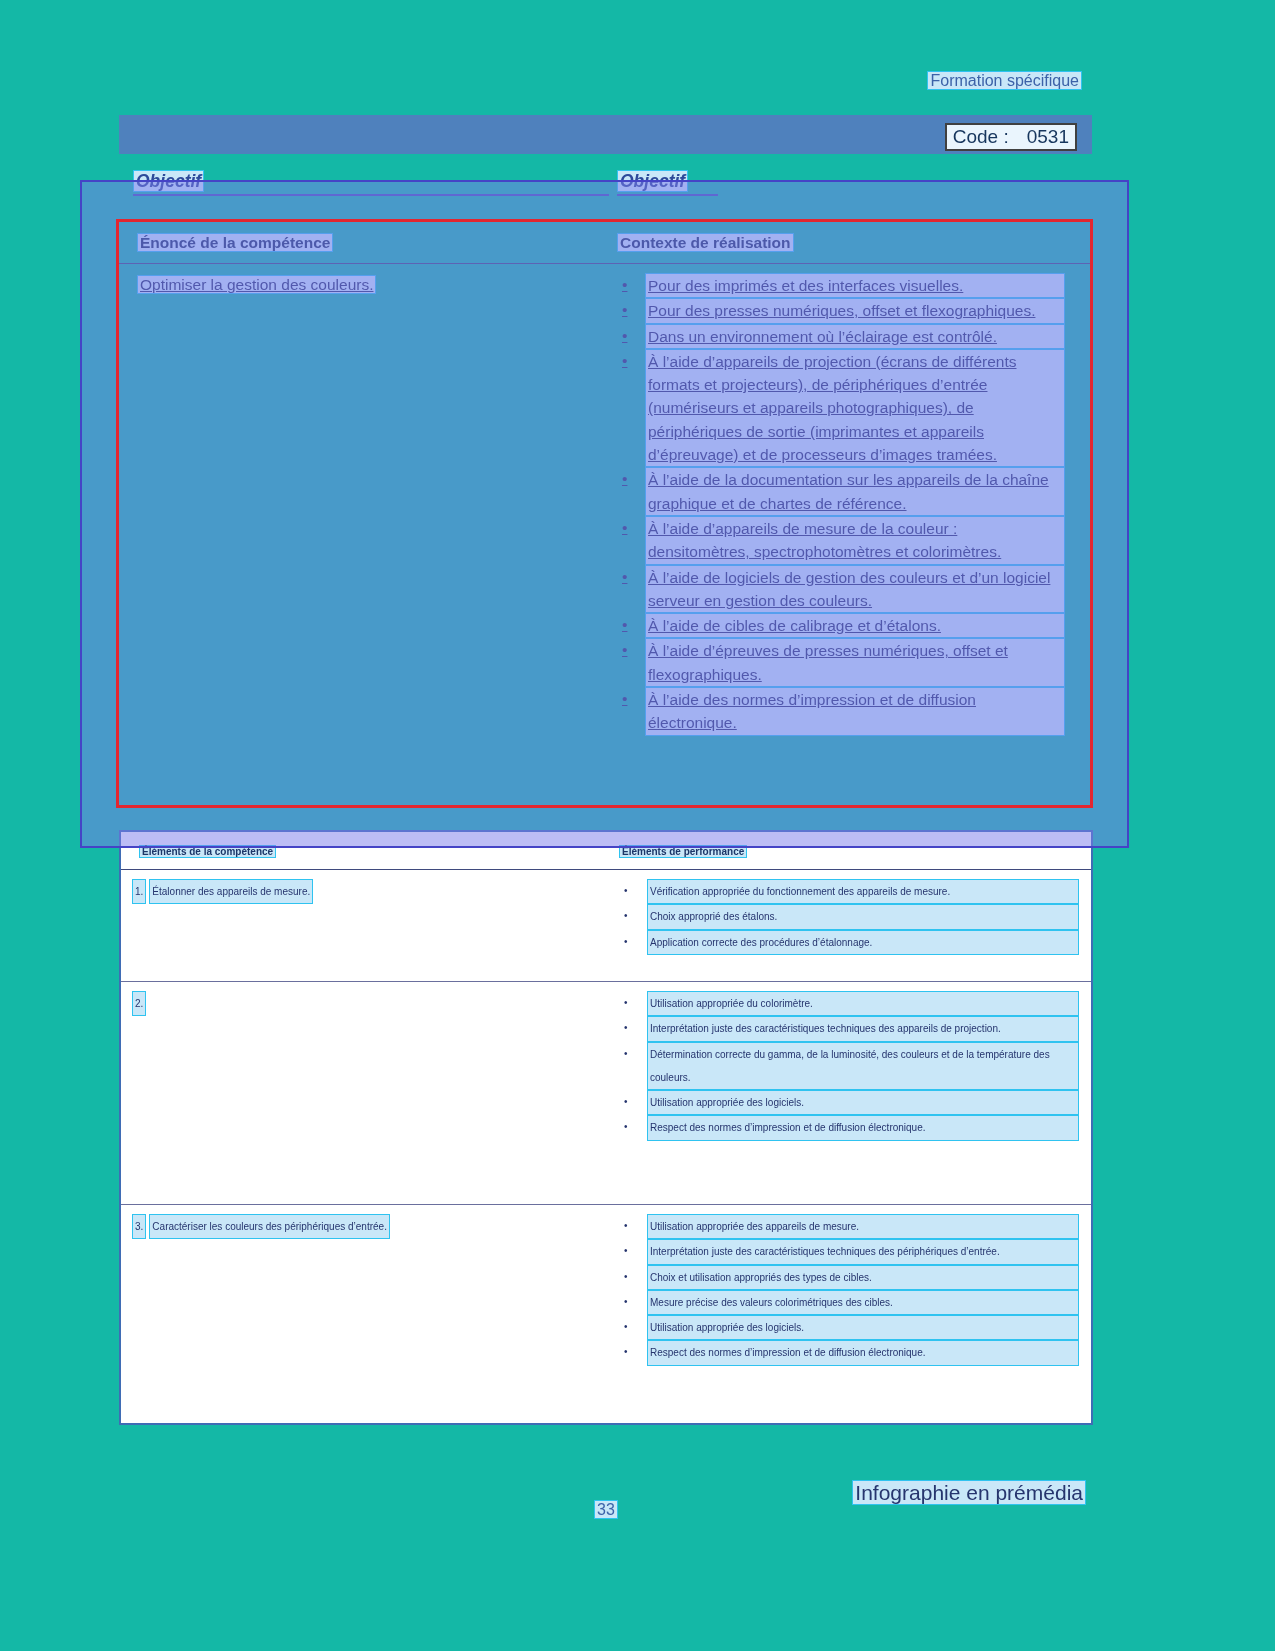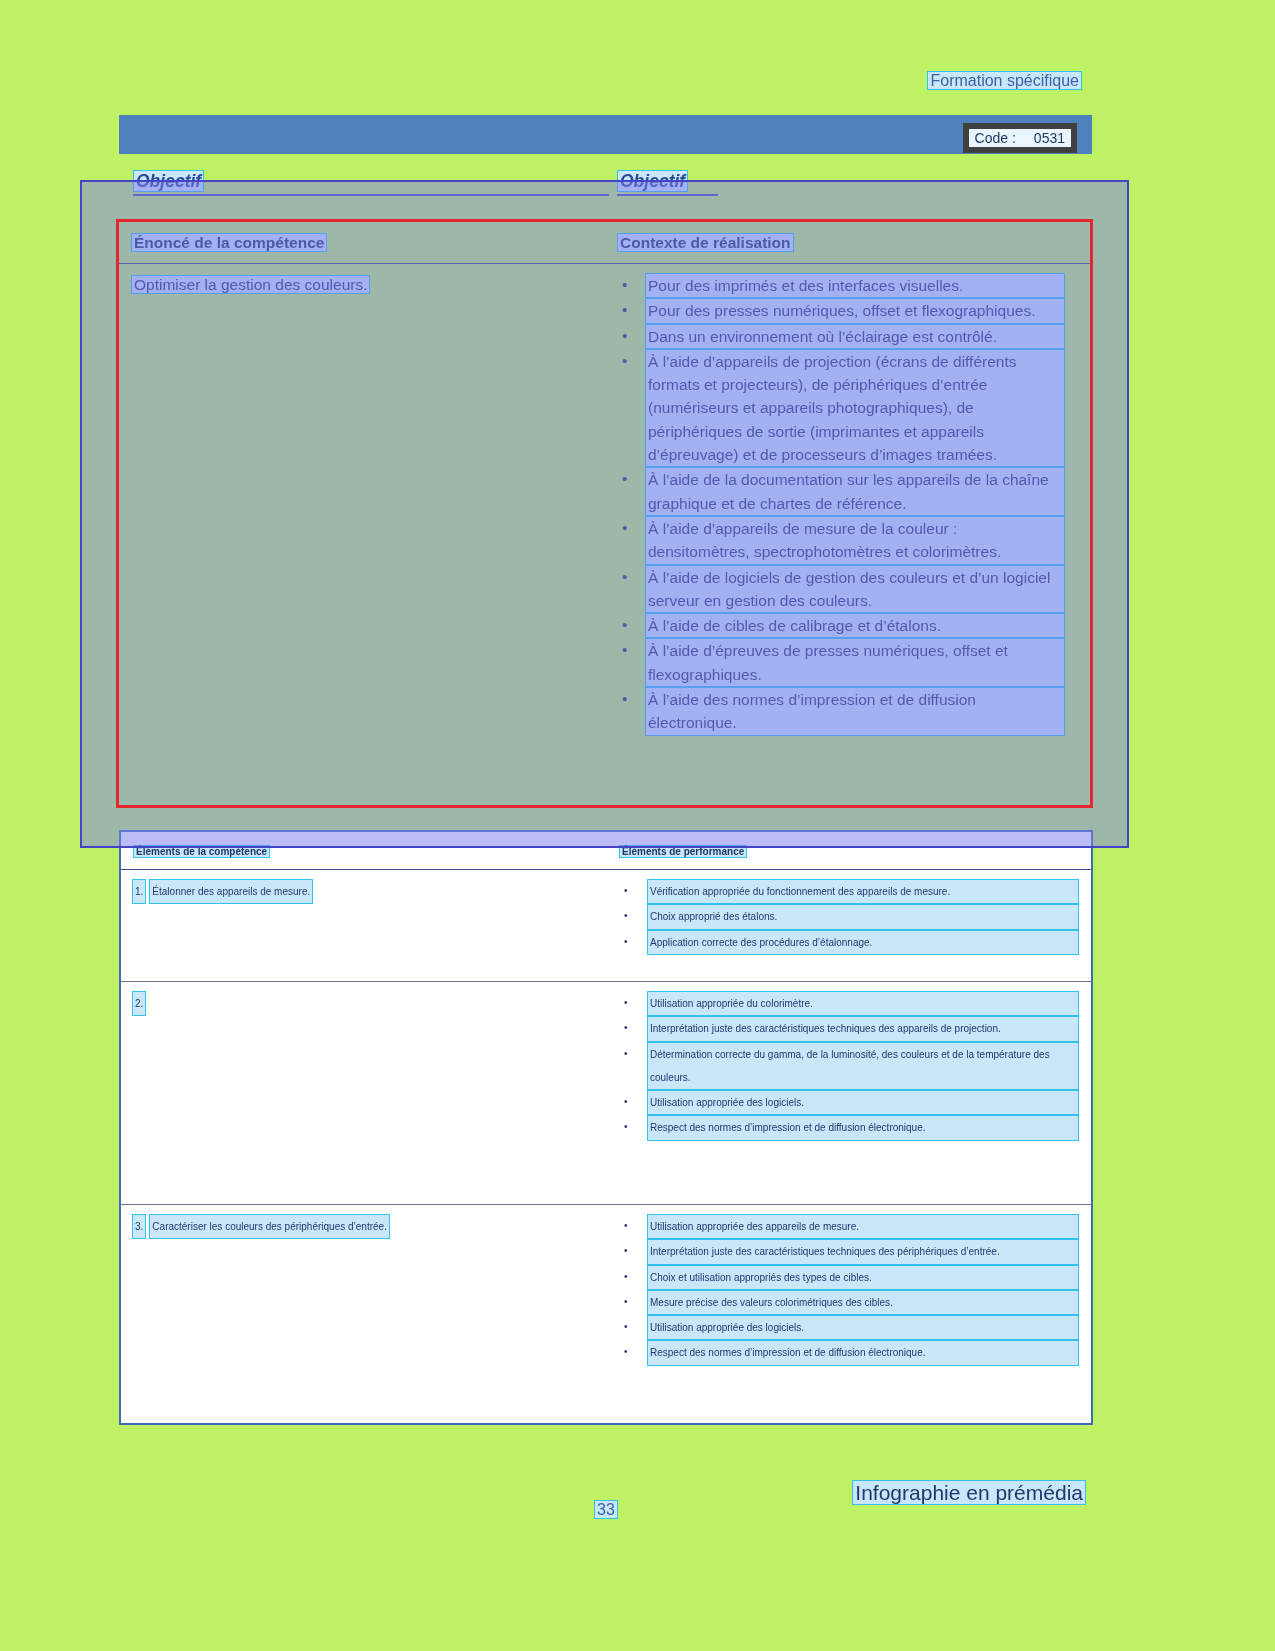--- a/index.html
+++ b/index.html
@@ -1,49 +1,49 @@
 <!DOCTYPE html>
 <html><head>
 <meta charset="utf-8">
 <style>
   * { box-sizing: border-box; }
   html, body { margin: 0; padding: 0; }
   body { font-family: "Liberation Sans", sans-serif; background: #ffffff; }
 
-  .page { position: relative; width: 1275px; height: 1651px; background: #bef264; overflow: hidden; color: #26356e; }
+  .page { position: relative; width: 1275px; height: 1651px; background: #14b8a6; overflow: hidden; color: #26356e; }
 
   
   .hl { background: #c9e7f8; border: 1px solid #2fc3f0; padding: 0 2px;
         -webkit-box-decoration-break: clone; box-decoration-break: clone; }
 
   .section-label { position: absolute; top: 72px; right: 193px; font-size: 16px; color: #3c62a8; }
 
   .banner { position: absolute; left: 119px; top: 115px; width: 973px; height: 39px; background: #4f81bd; }
-  .code-box { position: absolute; top: 8px; right: 15px; font-size: 14px; color: #17365d;
-              background: #eaf5fd; border: 6px solid #404040; padding: 1px 6px; }
+  .code-box { position: absolute; top: 8px; right: 15px; font-size: 19px; color: #17365d;
+              background: #eaf5fd; border: 2px solid #404040; padding: 1px 6px; }
   .code-val { margin-left: 18px; }
 
   .obj-std { position: absolute; left: 133px; top: 171px; width: 957px; height: 28px;
              font-size: 17.5px; font-weight: bold; font-style: italic; color: #2d4a9a; }
   .obj-seg { position: absolute; left: 0; top: 0; width: 476px; height: 25px; border-bottom: 2px solid #4353b8; }
   .std-seg { position: absolute; left: 484px; top: 0; width: 101px; height: 25px; border-bottom: 2px solid #4353b8; }
 
   .bold { font-weight: bold; color: #1c3668; }
 
   
   .table1 { position: absolute; left: 119px; top: 222px; width: 971px; height: 583px;
             font-size: 15.5px; line-height: 23.3px; overflow: hidden; }
   .red-frame { position: absolute; left: 116px; top: 219px; width: 977px; height: 589px;
                border: 3px solid #e32630; z-index: 7; pointer-events: none; }
   .t-head { display: flex; height: 42px; border-bottom: 1px solid #3f4a7d; }
   .t-head .c1, .t-head .c2 { padding-top: 9px; }
-  .c1 { width: 484px; padding-left: 12px; flex: none; }
+  .c1 { width: 484px; padding-left: 18px; flex: none; }
   .c2 { flex: 1; padding-left: 14px; }
   .table1 .c2 { padding-right: 25px; }
-  .t-body { display: flex; padding-top: 9px; }
+  .t-body { display: flex; padding-top: 9px; text-decoration: underline; }
 
   .bullet-item { display: flex; }
   .b-glyph { flex: none; width: 28px; padding-left: 5px; }
   .b-text { flex: 1; max-width: 430px; }
 
   
   .table2 { position: absolute; left: 119px; top: 830px; width: 974px; height: 595px;
             border: 2px solid #3f6cb5; font-size: 10px; line-height: 23.3px; overflow: hidden; background: #ffffff; }
   .t2-head { display: flex; height: 38px; border-bottom: 1px solid #3f4a7d; padding-top: 8px; }
   .t2-row { display: flex; border-bottom: 1px solid #6a6f9d; padding-top: 9px; }

